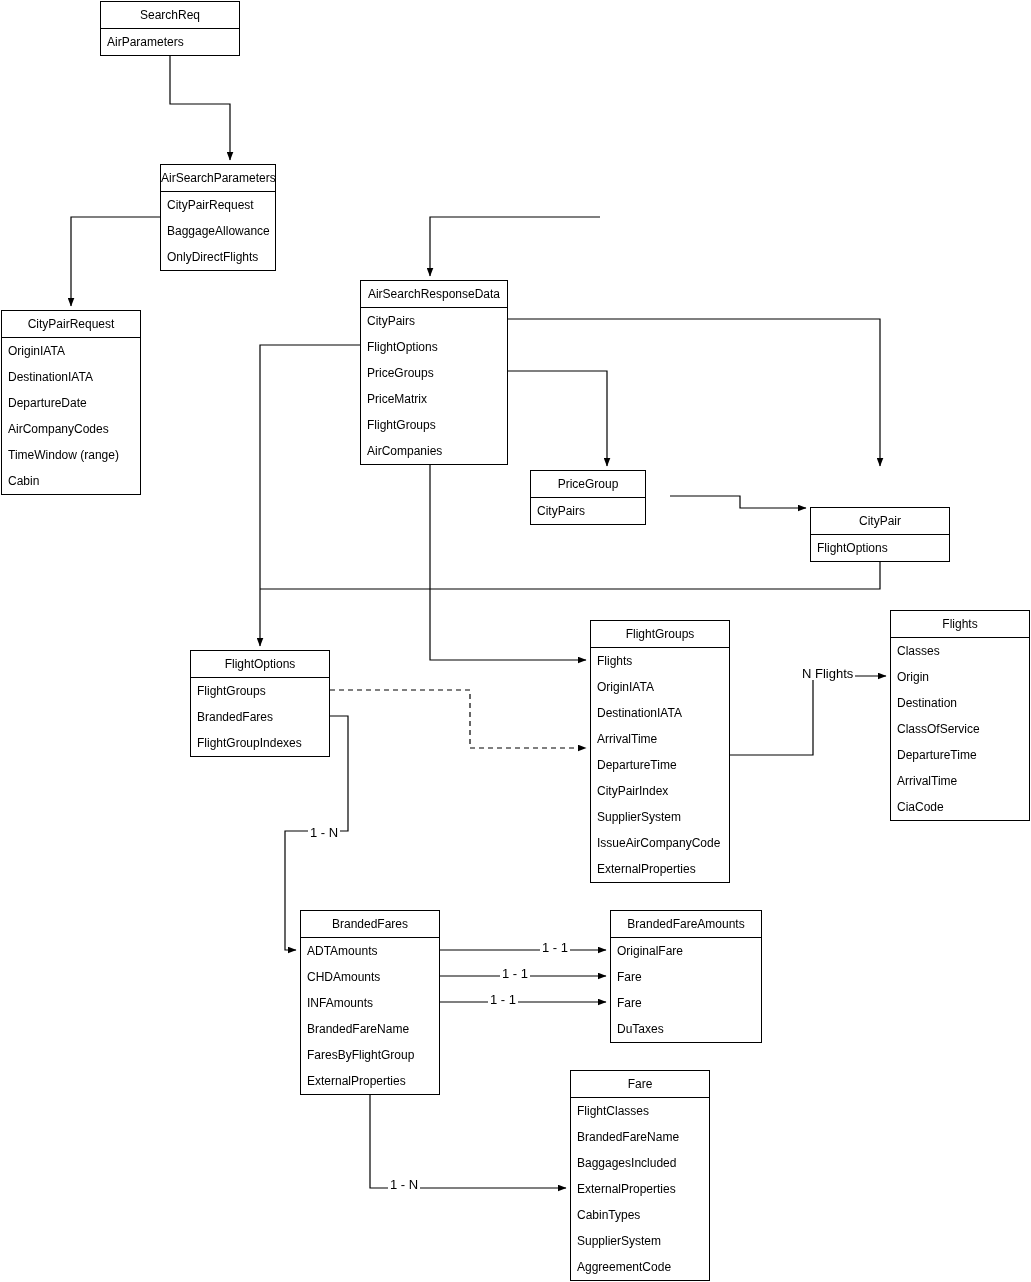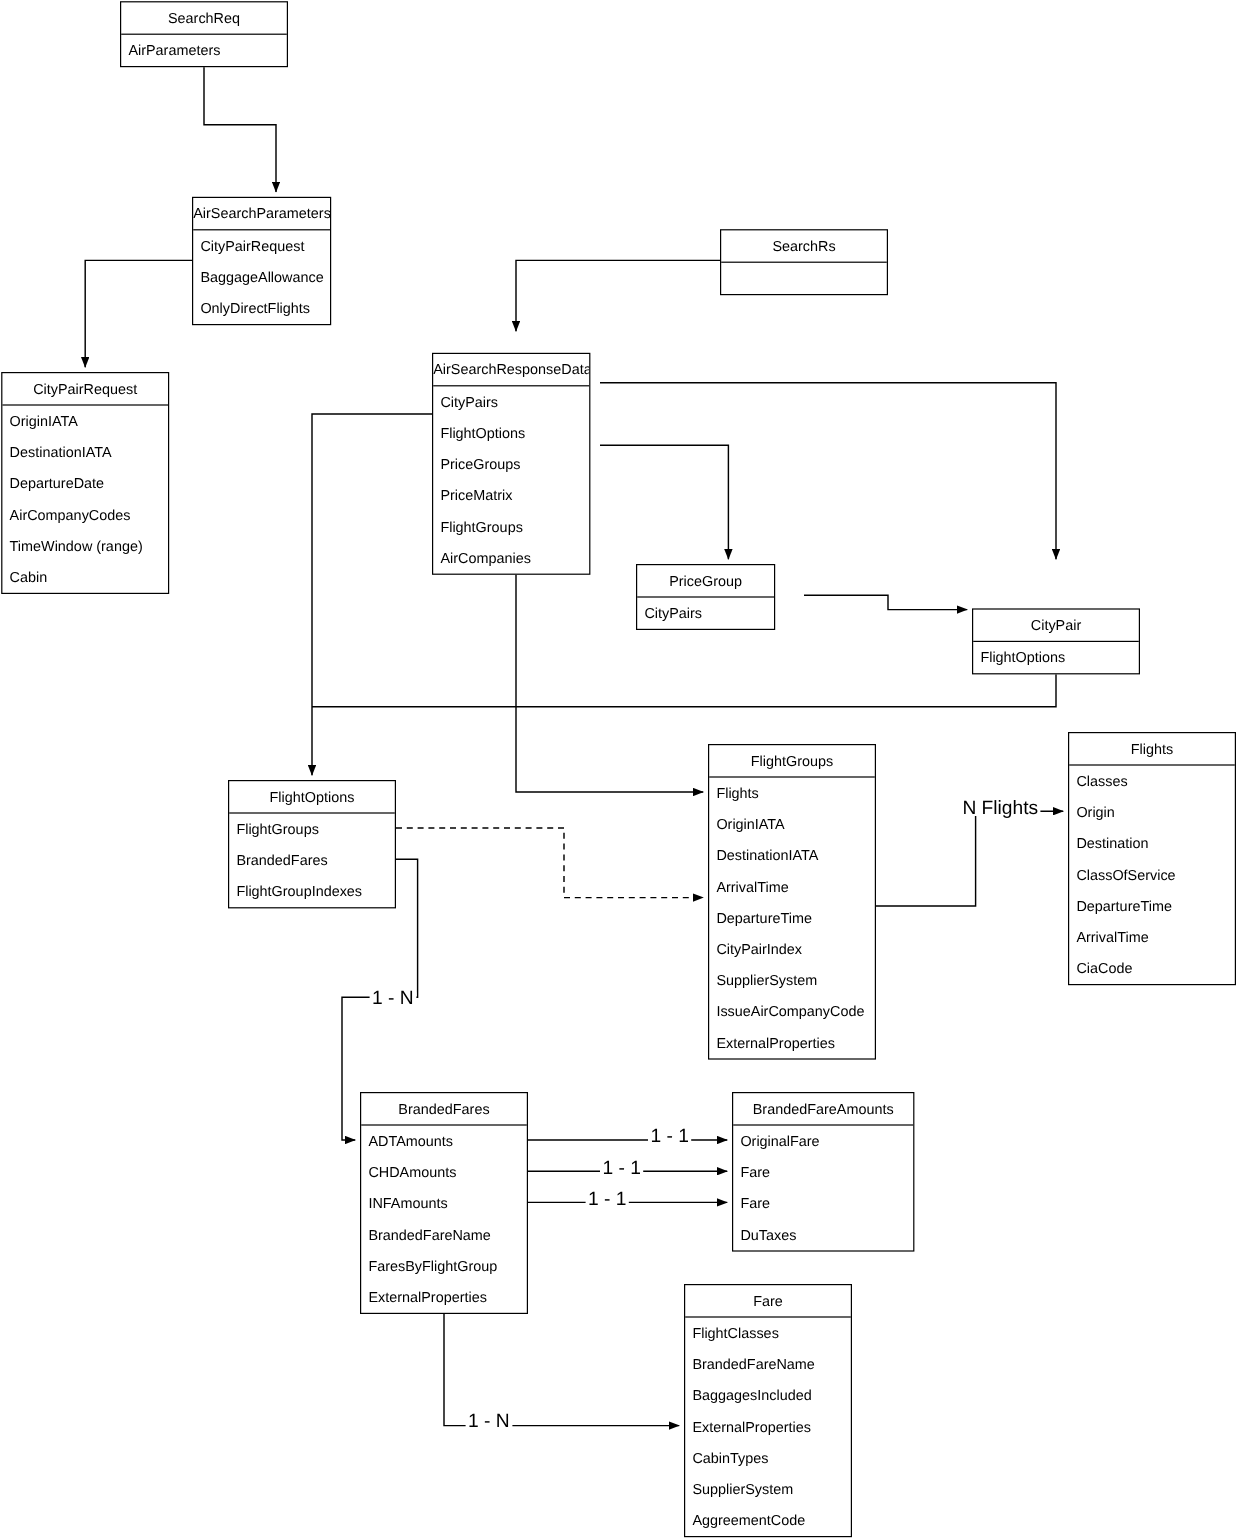--- a/index.html
+++ b/index.html
@@ -51,21 +51,21 @@
     color: #000000;
     padding-left: 6px;
     white-space: nowrap;
     overflow: hidden;
   }
   .entity-field.empty-row {
     height: 26px;
   }
   .edge-label {
     position: absolute;
-    font-size: 16px;
+    font-size: 13px;
     color: #000000;
     background: #ffffff;
     padding: 0 2px;
     white-space: nowrap;
     line-height: 12px;
   }
 </style>
 </head>
 <body>
 
@@ -132,28 +132,22 @@
     <div class="entity-fields">
       <div class="entity-field">OriginIATA</div>
       <div class="entity-field">DestinationIATA</div>
       <div class="entity-field">DepartureDate</div>
       <div class="entity-field">AirCompanyCodes</div>
       <div class="entity-field">TimeWindow (range)</div>
       <div class="entity-field">Cabin</div>
     </div>
   </div>
 
-  <div class="entity-box" style="left:600px; top:191px; width:140px;">
-    <div class="entity-title">SearchRs</div>
-    <div class="entity-fields">
-      <div class="entity-field empty-row"></div>
-    </div>
-  </div>
-
-  <div class="entity-box" style="left:360px; top:294px; width:132px;">
+
+  <div class="entity-box" style="left:360px; top:280px; width:148px;">
     <div class="entity-title">AirSearchResponseData</div>
     <div class="entity-fields">
       <div class="entity-field">CityPairs</div>
       <div class="entity-field">FlightOptions</div>
       <div class="entity-field">PriceGroups</div>
       <div class="entity-field">PriceMatrix</div>
       <div class="entity-field">FlightGroups</div>
       <div class="entity-field">AirCompanies</div>
     </div>
   </div>

